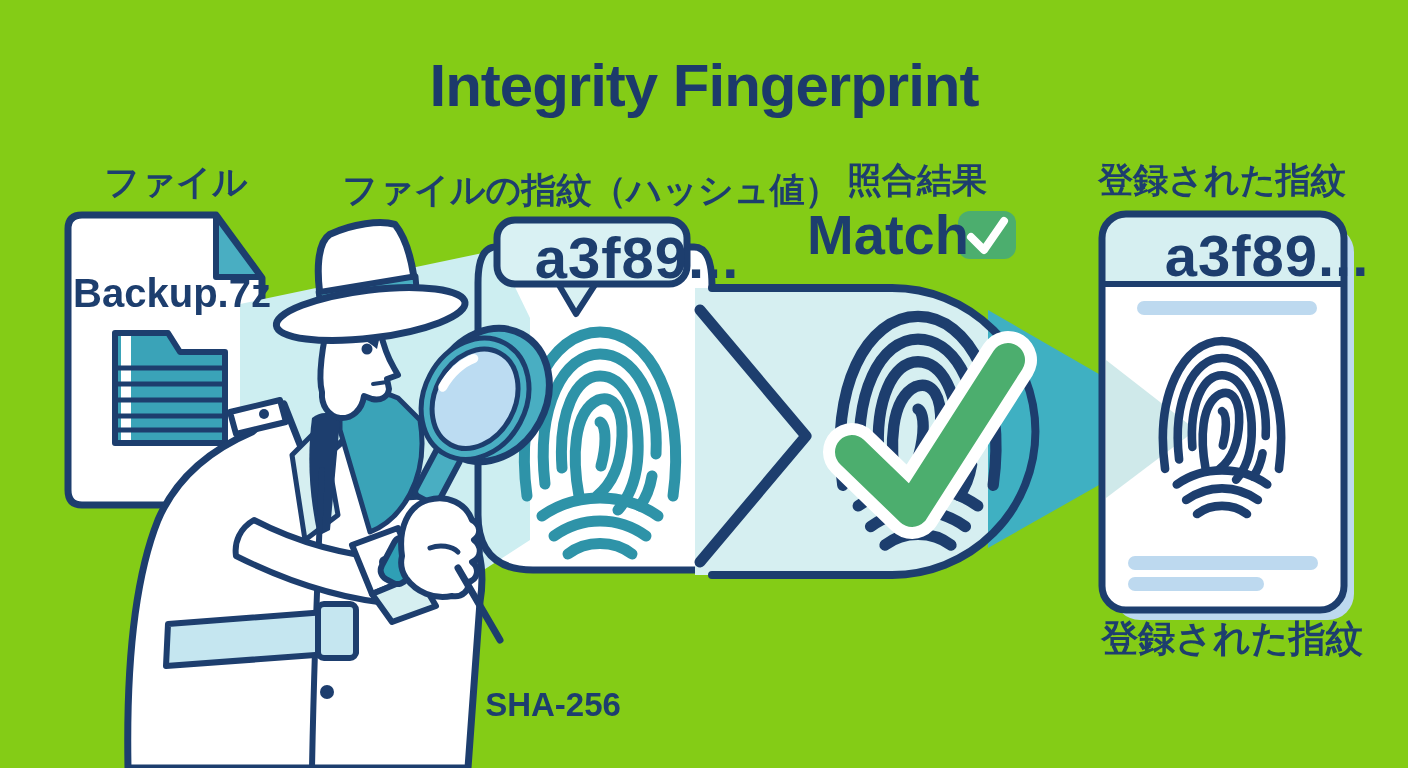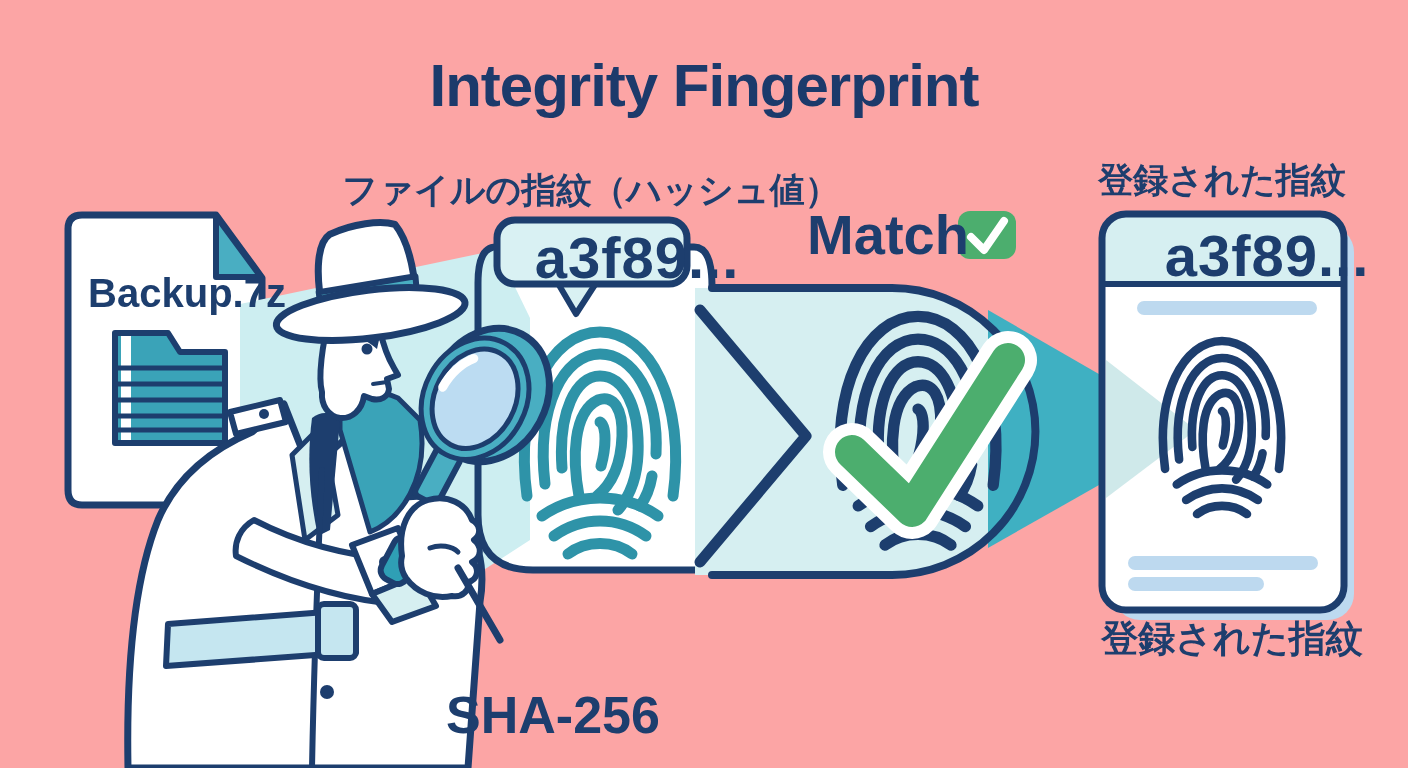--- a/index.html
+++ b/index.html
@@ -1,27 +1,27 @@
 <!DOCTYPE html>
 <html><head>
 <meta charset="utf-8">
 <style>
   html,body{margin:0;padding:0;background:#ffffff;}
-  #canvas{position:relative;width:1408px;height:768px;background:#fca5a5;overflow:hidden;
+  #canvas{position:relative;width:1408px;height:768px;background:#84cc16;overflow:hidden;
           font-family:"Liberation Sans","DejaVu Sans",sans-serif;}
   #art{position:absolute;left:0;top:0;}
   .lbl{position:absolute;color:#1d3e6e;font-weight:bold;white-space:nowrap;
        transform:translateX(-50%);line-height:1.05;}
   .title{font-size:60px;color:#1c3a6b;letter-spacing:-1px;}
   .jp{font-size:35px;}
   .hash{font-size:58px;letter-spacing:1px;margin-left:44px;}
   .match{font-size:56px;}
   .fname{font-size:40px;}
   .tool{font-size:37px;}
-  .tool2{font-size:52px;text-align:right;}
+  .tool2{font-size:33px;text-align:right;}
 </style>
 </head>
 <body>
 
 <div id="canvas">
 
 <svg id="art" width="1408" height="768" viewBox="0 0 1408 768">
   <defs>
     <g id="fp" fill="none" stroke-linecap="round" stroke-linejoin="round">
       <path d="M27,178 C14,84 50,14 100,14 C150,14 186,84 173,178"></path>
@@ -147,29 +147,31 @@
              C482,546 482,558 472,562 C480,568 478,580 468,582 C470,590 462,598 452,596
              C434,600 416,592 406,578 C402,572 400,564 402,556 Z" fill="#ffffff" stroke="#1d3e6e" stroke-width="6" stroke-linejoin="round"></path>
     <path d="M430,548 C440,544 452,546 458,552" fill="none" stroke="#1d3e6e" stroke-width="5" stroke-linecap="round"></path>
   </g>
 
   <path d="M458,568 L500,640" stroke="#1d3e6e" stroke-width="7" stroke-linecap="round"></path>
 </svg>
 
 <div class="lbl title" style="left:704px;top:54px;">Integrity Fingerprint</div>
 
+<div class="lbl jp" style="left:176px;top:164px;">ファイル</div>
 
 <div class="lbl jp" style="left:591px;top:172px;">ファイルの指紋（ハッシュ値）</div>
 
+<div class="lbl jp" style="left:917px;top:162px;">照合結果</div>
 
 <div class="lbl jp" style="left:1222px;top:162px;">登録された指紋</div>
 
 <div class="lbl match" style="left:888px;top:206px;">Match</div>
 
-<div class="lbl fname" style="left:187px;top:272px;">Backup.7z</div>
+<div class="lbl fname" style="left:172px;top:272px;">Backup.7z</div>
 
 <div class="lbl hash" style="left:593px;top:228px;">a3f89...</div>
 
 <div class="lbl hash" style="left:1223px;top:226px;">a3f89...</div>
 
 
 <div class="lbl tool2" style="left:553px;top:688px;">SHA-256</div>
 
 <div class="lbl tool" style="left:1232px;top:620px;">登録された指紋</div>
 

